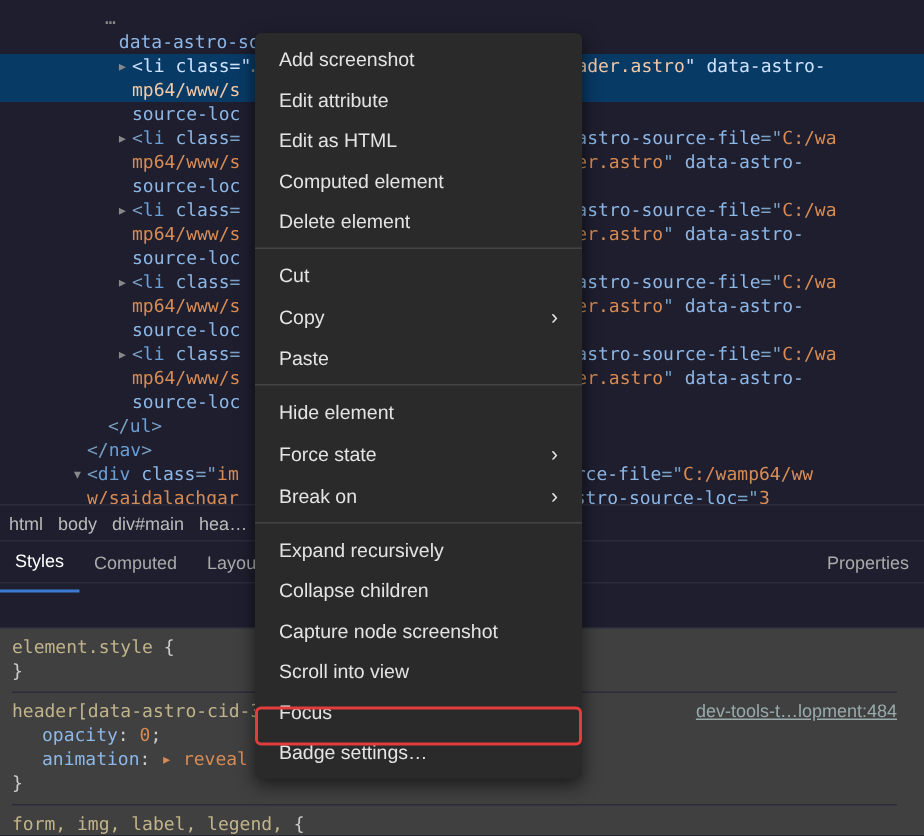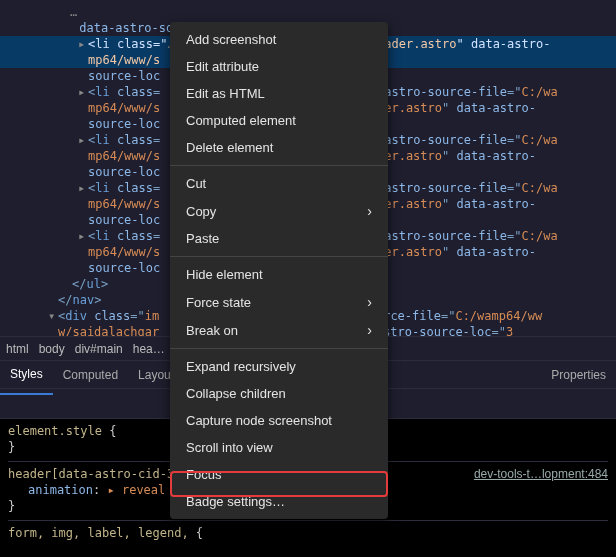--- a/index.html
+++ b/index.html
@@ -82,25 +82,25 @@
     background:transparent; border:none; outline:none;
     color:#ccc; font-size:12px;
   }
   .right-tools { display:flex; align-items:center; gap:10px; color:#ccc; }
   .right-tools .txt { font-size:12px; }
   .right-tools svg { width:16px; height:16px; }
 
   
   .styles-body {
     border-top:1px solid #2c2c3c;
-    padding:4px 8px 8px 8px;
+    padding:4px 18px 8px 8px;
     font-family: Consolas, monospace;
     font-size:12px;
     line-height:16px;
-    background:#000000;
+    background:#404040;
     height: calc(557px - 336px - 24px - 28px - 30px);
     overflow:hidden;
   }
   .rule-sep { margin-top:6px; border-top:1px solid #2c2c3c; padding-top:4px; }
   .selector { color:#c2b58b; }
   .brace { color:#ccc; }
   .prop-name { color:#8db8e8; }
   .prop-val { color:#d88c55; }
   .source-link { float:right; color:#9aa; text-decoration:underline; font-family:"Segoe UI",Arial,sans-serif; }
   .decl-indent { padding-left: 20px; }
@@ -203,20 +203,21 @@
   </div>
 </div>
 
 <div class="styles-body" id="styles-body">
     <div>
       <div><span class="selector">element.style</span><span class="brace"> {</span></div>
       <div class="brace">}</div>
     </div>
     <div class="rule-sep">
       <div><span class="source-link">dev-tools-t…lopment:484</span><span class="selector">header[data-astro-cid-3e…                            ksr2]</span><span class="brace"> {</span></div>
+      <div class="decl-indent"><span class="prop-name">opacity</span><span>: </span><span class="prop-val">0</span><span>;</span></div>
       <div class="decl-indent"><span class="prop-name">animation</span><span>: </span><span class="prop-val">▸ reveal 1.…                   s forwards</span><span>;</span></div>
       <div class="brace">}</div>
     </div>
     <div class="rule-sep">
       <div><span class="selector">form, img, label, legend,</span><span class="brace"> {</span></div>
     </div>
   </div>
 
 <div class="context-menu" id="context-menu">
     <div class="ctx-item">Add screenshot</div>

